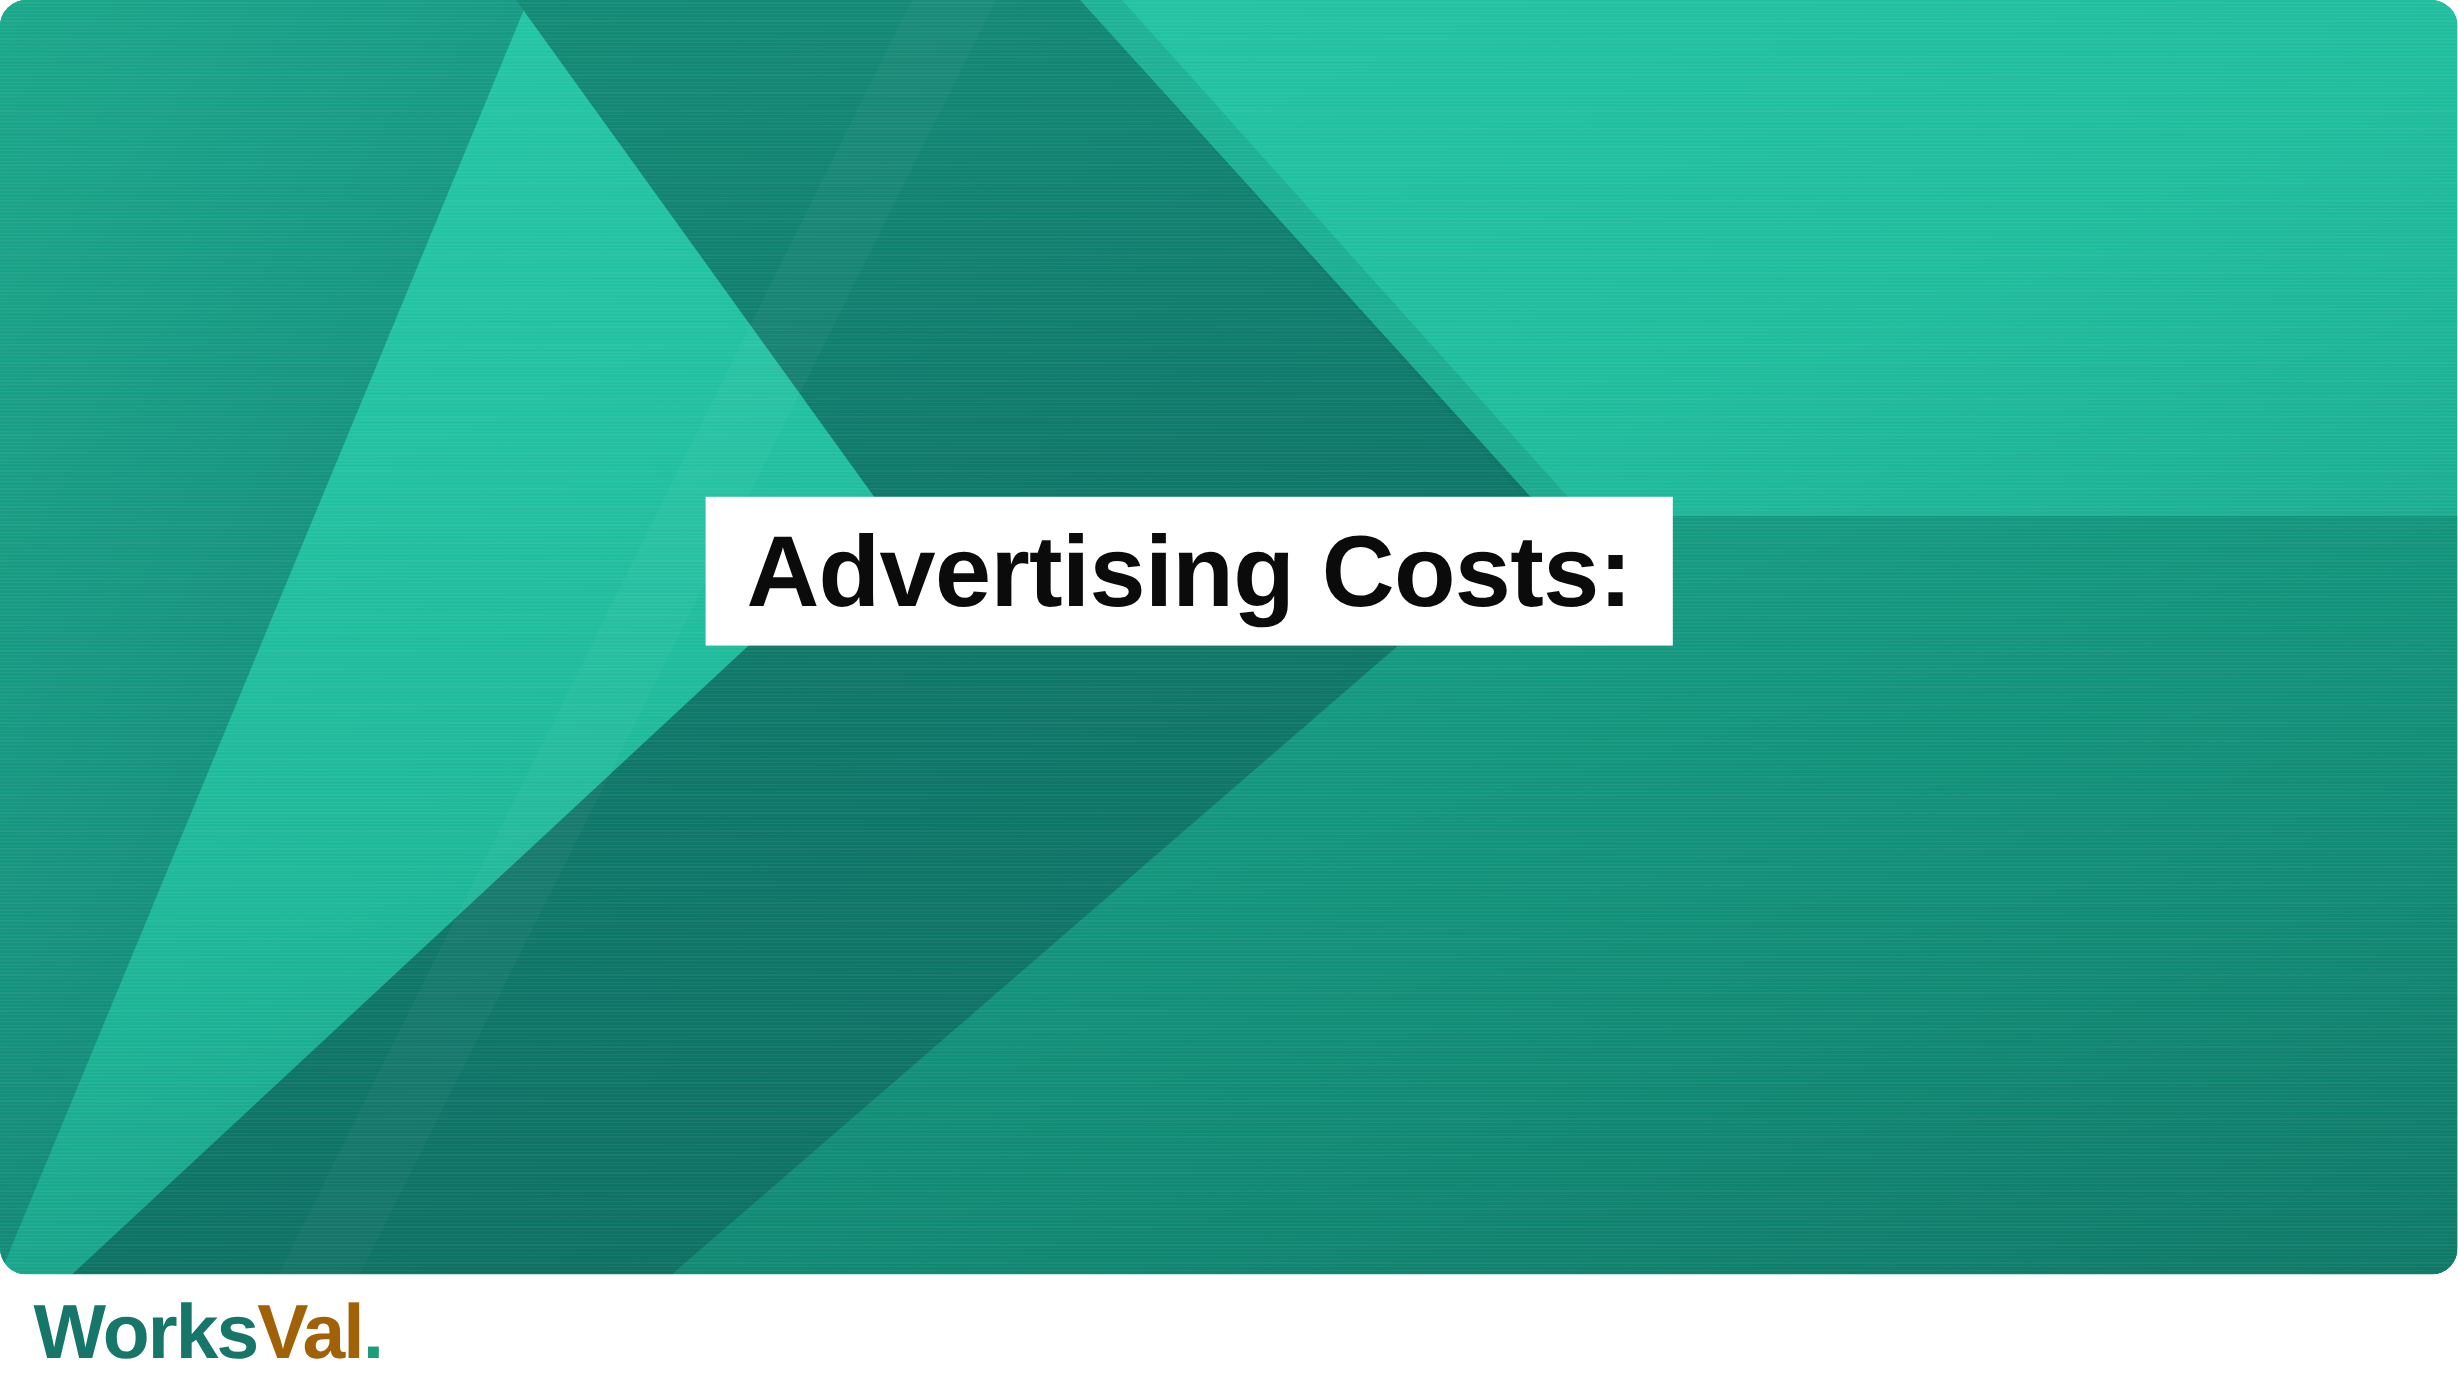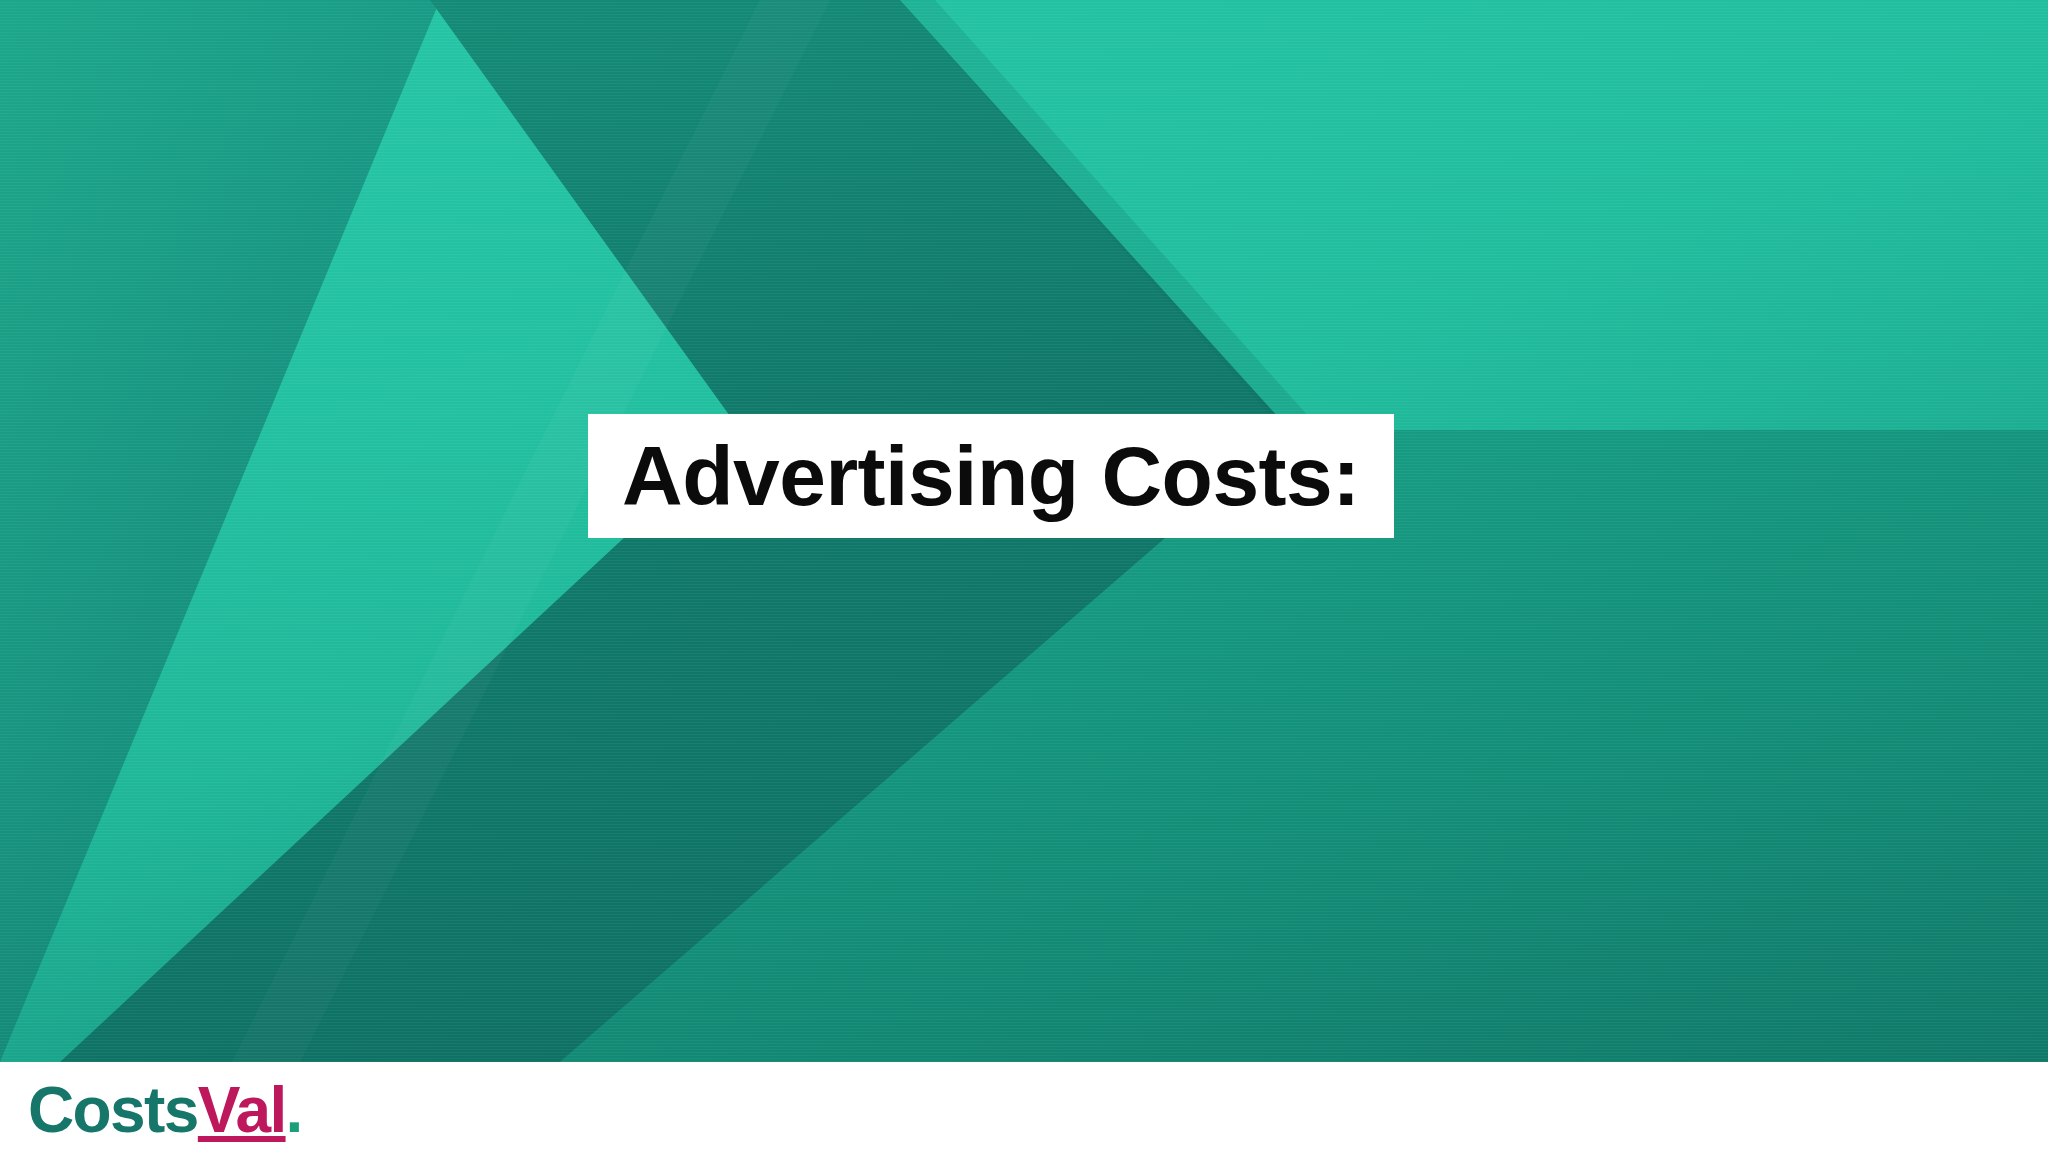--- a/index.html
+++ b/index.html
@@ -31,20 +31,21 @@
     overflow: hidden;
     
     background:
       linear-gradient(140deg,
         #1aa183 0%,
         #19a184 18%,
         #1cb89a 42%,
         #20c0a0 58%,
         #18987f 80%,
         #127a6a 100%);
+    border-radius: 22px;
   }
 
   
   .hero-wash {
     position: absolute;
     inset: 0;
     background: linear-gradient(180deg,
       rgba(32,192,160,0.16) 0%,
       rgba(32,192,160,0.00) 38%,
       rgba(8,96,84,0.06) 72%,
@@ -130,21 +131,21 @@
     left: 28px;
     top: 1078px;
     font-family: "Liberation Sans", sans-serif;
     font-weight: 700;
     font-size: 64px;
     line-height: 64px;
     letter-spacing: -1.6px;
     white-space: nowrap;
   }
   .logo-cross { color: #16766a; }
-  .logo-val   { color: #be185d; text-decoration: underline; }
+  .logo-val   { color: #a16207; }
   .logo-dot   { color: #1c9e7a; }
 </style>
 </head>
 <body>
 
 <div class="slide">
 
   <div class="hero">
 
     <svg class="hero-svg" viewBox="0 0 2048 1062" preserveAspectRatio="none">
@@ -187,15 +188,15 @@
     <div class="hero-wash"></div>
     <div class="hero-noise"></div>
 
     <div class="title-block">
       <div class="title-line title-line-1">Advertising Costs:</div>
     </div>
   </div>
 
   <div class="footer-bar"></div>
 
-  <div class="logo"><span class="logo-cross">Costs</span><span class="logo-val">Val</span><span class="logo-dot">.</span></div>
+  <div class="logo"><span class="logo-cross">Works</span><span class="logo-val">Val</span><span class="logo-dot">.</span></div>
 
 </div>
 
 </body></html>

